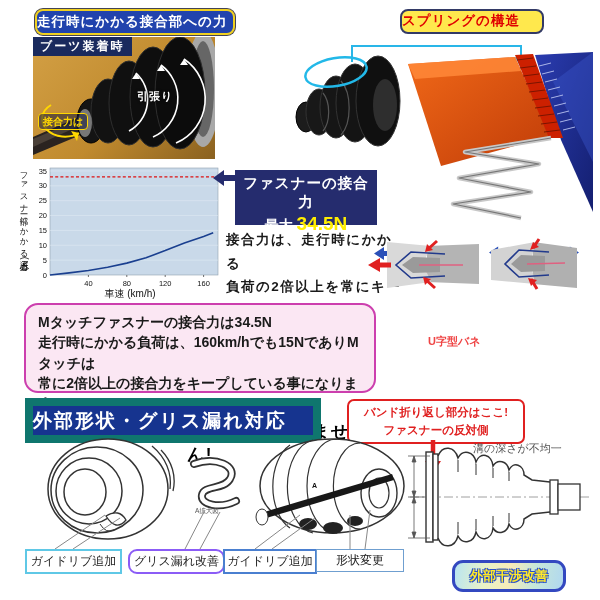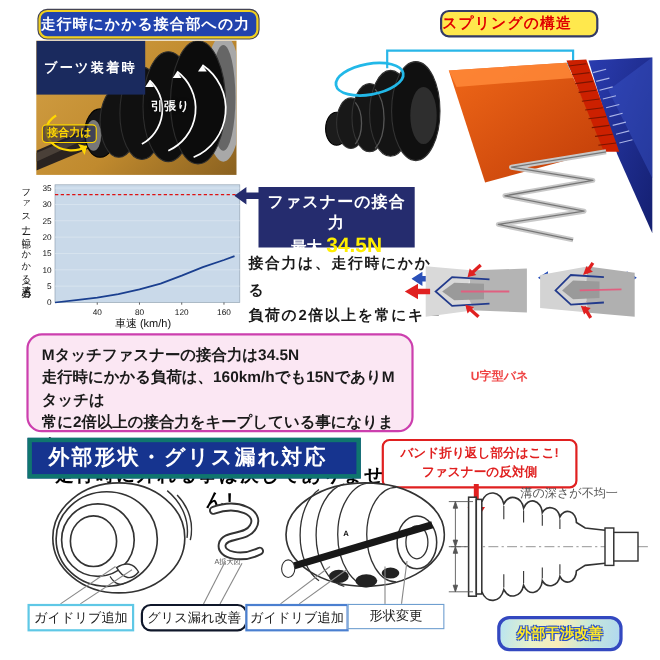--- a/index.html
+++ b/index.html
@@ -11,21 +11,21 @@
   
   .banner-blue{background:#2143ad;border:2px solid #f0d020;border-radius:8px;
     box-shadow:0 0 0 1px #445;color:#fff;font-weight:bold;font-size:13.5px;
     letter-spacing:1px;}
   .banner-yellow{background:#ffe84d;border:2px solid #333a66;border-radius:8px;
     color:#e00000;font-weight:bold;font-size:13.5px;text-align:left;letter-spacing:1px;}
 
   
   #photo{background:linear-gradient(135deg,#d3a045 0%,#c08a2e 55%,#8a6120 100%);overflow:hidden;}
   .photo-caption{background:#1a2a5e;color:#fff;font-size:12px;font-weight:bold;
-    padding:16px 7px;letter-spacing:2px;}
+    padding:1px 7px;letter-spacing:2px;}
   .photo-pull{color:#fff;font-size:11px;font-weight:bold;letter-spacing:1px;text-shadow:0 0 3px #000;}
   .photo-rot{border:1.5px solid #ffd700;border-radius:4px;background:rgba(20,25,60,.55);
     color:#ffd700;font-size:10px;font-weight:bold;padding:0 4px;line-height:15px;}
 
   
   .ylabel-vert{writing-mode:vertical-rl;font-size:8.5px;color:#111;line-height:1;letter-spacing:1px;}
   .xlabel{font-size:10px;color:#111;text-align:center;}
 
   
   #callout-navy{background:#252c6e;color:#fff;text-align:center;padding:4px 2px 3px;}
@@ -44,31 +44,31 @@
   #summary-box .warn{font-size:17px;font-weight:800;color:#000000;text-align:center;
     letter-spacing:1.5px;margin-top:7px;}
 
   
   .badge{border:2px solid #3348c0;border-radius:9px;text-align:center;
     background:linear-gradient(100deg,#b8e4f2 0%,#e8f2c8 28%,#f8ecb8 50%,#c8e8d8 72%,#b0d8f0 100%);
     color:#ffe92a;font-weight:bold;font-size:13px;
     text-shadow:-1px -1px 0 #2a50c8,1px -1px 0 #2a50c8,-1px 1px 0 #2a50c8,1px 1px 0 #2a50c8;}
 
   
-  #heading-shape{background:#16348f;border:4px solid #0f766e;color:#fff;
-    font-size:19px;font-weight:bold;letter-spacing:2px;line-height:29px;padding-left:15px;}
+  #heading-shape{background:#16348f;border:8px solid #0f766e;color:#fff;
+    font-size:19px;font-weight:bold;letter-spacing:2px;line-height:29px;padding-left:0;}
 
   
   #callout-red{background:#fff;border:2.5px solid #e02020;border-radius:7px;
     color:#e02020;font-size:11.5px;font-weight:bold;text-align:center;line-height:1.55;padding-top:3px;}
 
   
   .tag{background:#fff;font-size:12px;color:#222;text-align:center;line-height:20px;height:21px;}
   .tag-cyan{border:2px solid #5fc8e6;}
-  .tag-pink{border:2px solid #0f172a;border-radius:9px;}
+  .tag-pink{border:2px solid #8b5cf6;border-radius:9px;}
   .tag-blue{border:2px solid #4a7fd0;}
   .tag-thin{border:1.5px solid #6f9fd0;}
 
   .tiny-label{font-size:6.5px;color:#555;}
   .marker-a{font-size:7px;color:#111;font-weight:bold;}
   .arrow-row{display:flex;align-items:center;justify-content:space-between;}
   .arrow-row .dia-label{flex:1;text-align:center;}
 </style>
 </head>
 <body>

